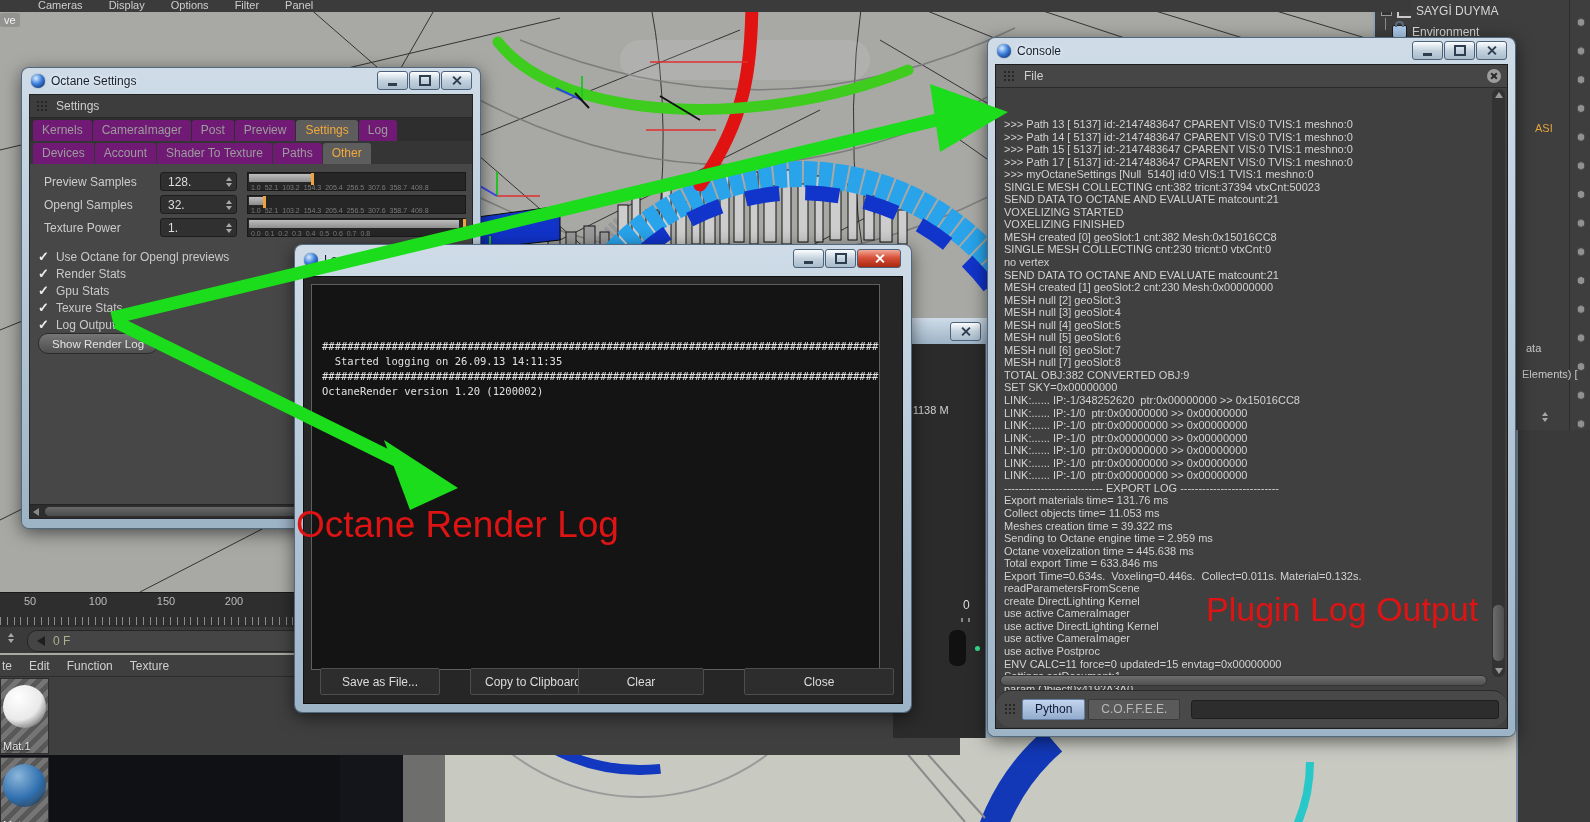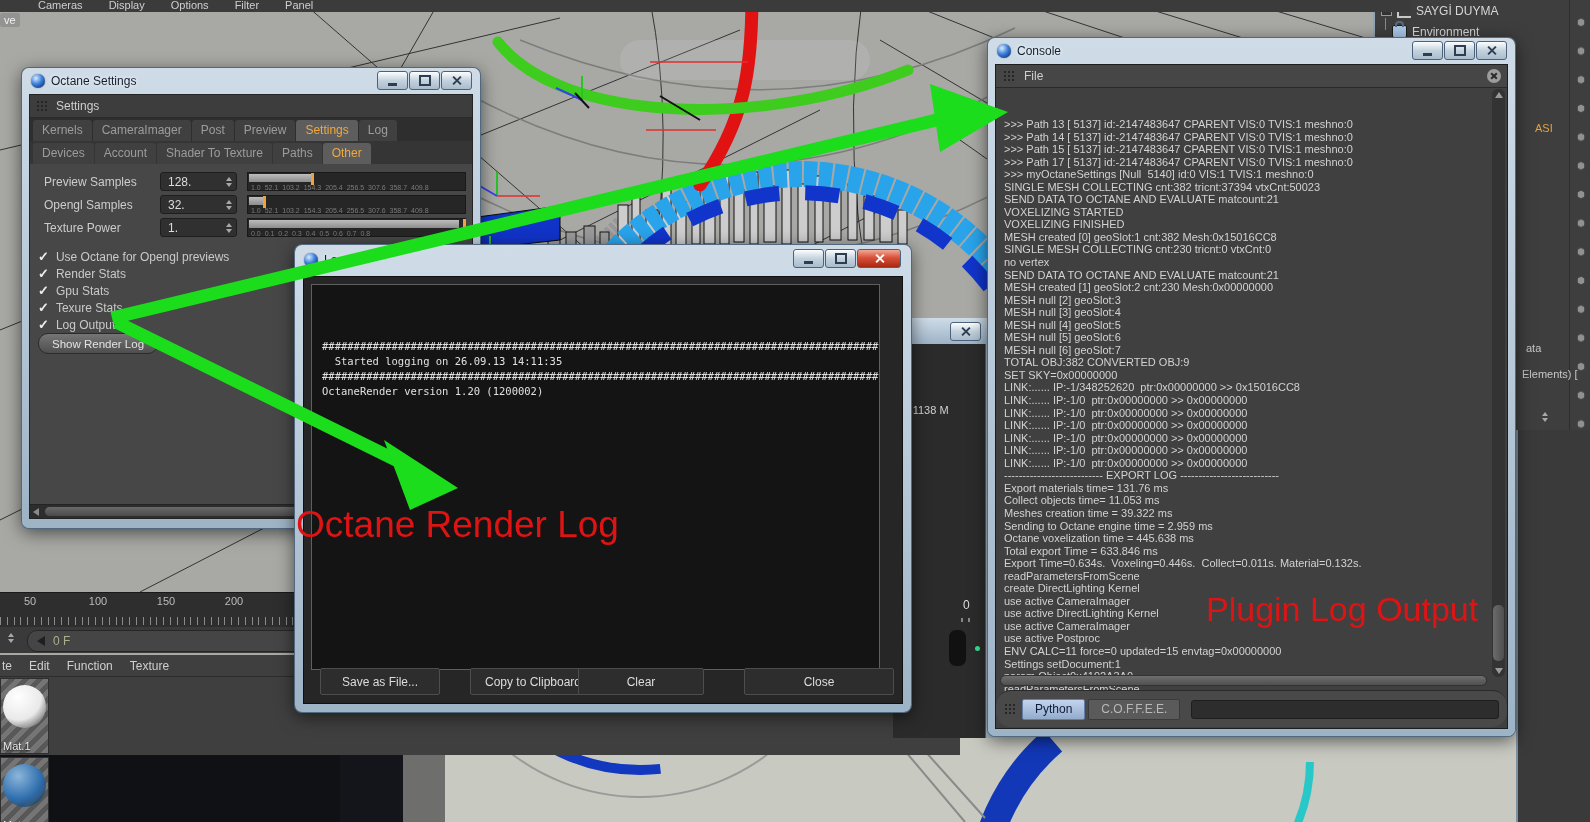--- a/index.html
+++ b/index.html
@@ -39,21 +39,21 @@
              font-size:11px;padding:1px 4px;border-radius:2px;}
 
   
   #win-settings{left:22px;top:68px;width:458px;height:460px;z-index:4;}
   #win-settings .caps{right:8px;}
   #win-settings .client{position:absolute;left:7px;right:7px;top:26px;bottom:9px;
         background:#474747;border:1px solid #242424;overflow:hidden;}
   .os-menu{height:22px;background:#3d3d3d;border-bottom:1px solid #2a2a2a;display:flex;
            align-items:center;gap:7px;padding:0 6px;}
   .tabbar{background:#2e2e2e;padding:2px 3px 0;height:21px;white-space:nowrap;}
-  .otab{display:inline-block;padding:3px 9px 4px;margin-right:1px;color:#9c9c9c;background:#404040;
+  .otab{display:inline-block;padding:3px 9px 4px;margin-right:1px;color:#9c9c9c;background:#701a75;
         border-radius:3px 3px 0 0;font-size:12px;}
   .otab.active{background:#5d5d5d;color:#f2a93c;}
   .fieldrow{display:flex;align-items:center;height:23px;padding-left:14px;}
   .flabel{width:116px;color:#cccccc;font-size:12px;}
   .numbox{display:flex;align-items:center;justify-content:space-between;width:64px;height:17px;
           background:#303030;border:1px solid #1e1e1e;border-radius:3px;padding:0 4px 0 7px;
           color:#dddddd;font-size:12px;}
   .spin{display:flex;flex-direction:column;gap:2px;}
   .tu{width:0;height:0;border-left:3px solid transparent;border-right:3px solid transparent;border-bottom:4px solid #a8a8a8;}
   .td{width:0;height:0;border-left:3px solid transparent;border-right:3px solid transparent;border-top:4px solid #a8a8a8;}
@@ -570,20 +570,21 @@
           <div>MESH created [0] geoSlot:1 cnt:382 Mesh:0x15016CC8</div>
           <div>SINGLE MESH COLLECTING cnt:230 tricnt:0 vtxCnt:0</div>
           <div>no vertex</div>
           <div>SEND DATA TO OCTANE AND EVALUATE matcount:21</div>
           <div>MESH created [1] geoSlot:2 cnt:230 Mesh:0x00000000</div>
           <div>MESH null [2] geoSlot:3</div>
           <div>MESH null [3] geoSlot:4</div>
           <div>MESH null [4] geoSlot:5</div>
           <div>MESH null [5] geoSlot:6</div>
           <div>MESH null [6] geoSlot:7</div>
+          <div>MESH null [7] geoSlot:8</div>
           <div>TOTAL OBJ:382 CONVERTED OBJ:9</div>
           <div>SET SKY=0x00000000</div>
           <div>LINK:...... IP:-1/348252620  ptr:0x00000000 &gt;&gt; 0x15016CC8</div>
           <div>LINK:...... IP:-1/0  ptr:0x00000000 &gt;&gt; 0x00000000</div>
           <div>LINK:...... IP:-1/0  ptr:0x00000000 &gt;&gt; 0x00000000</div>
           <div>LINK:...... IP:-1/0  ptr:0x00000000 &gt;&gt; 0x00000000</div>
           <div>LINK:...... IP:-1/0  ptr:0x00000000 &gt;&gt; 0x00000000</div>
           <div>LINK:...... IP:-1/0  ptr:0x00000000 &gt;&gt; 0x00000000</div>
           <div>LINK:...... IP:-1/0  ptr:0x00000000 &gt;&gt; 0x00000000</div>
           <div>--------------------------- EXPORT LOG ---------------------------</div>

